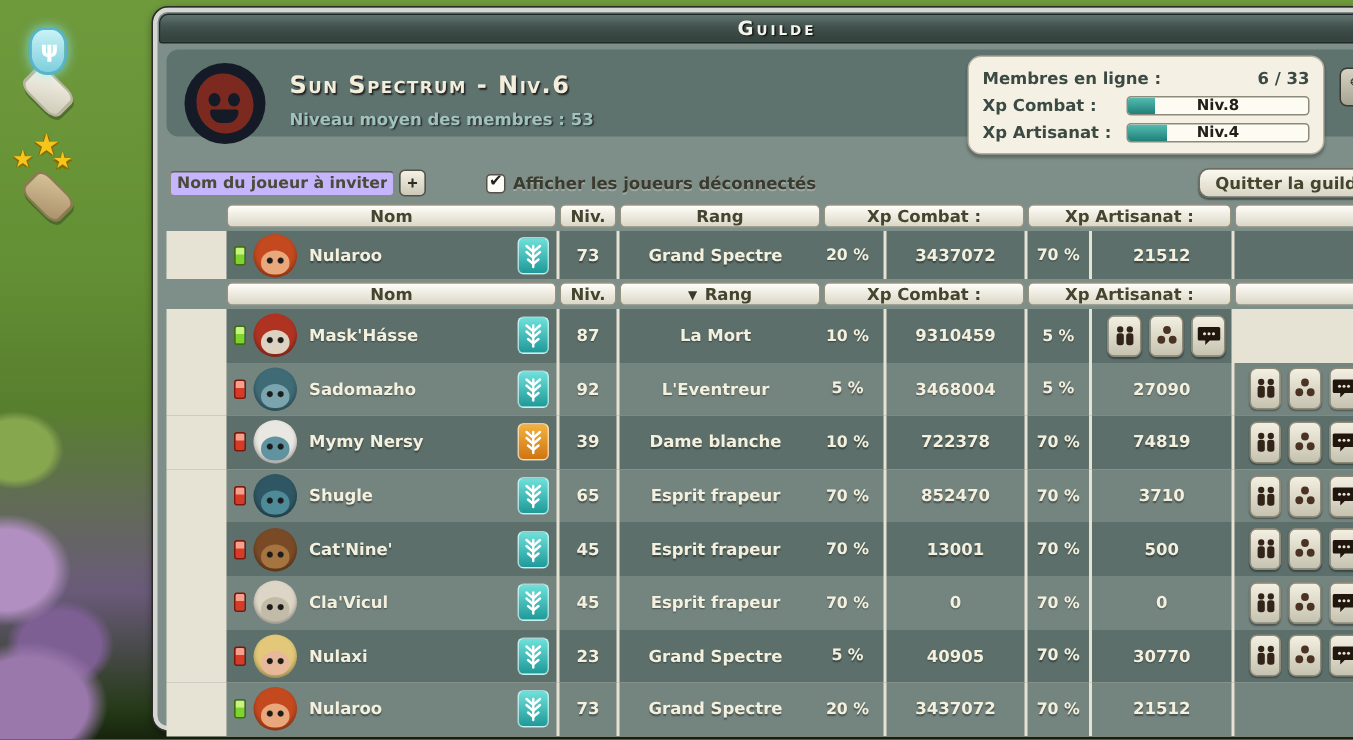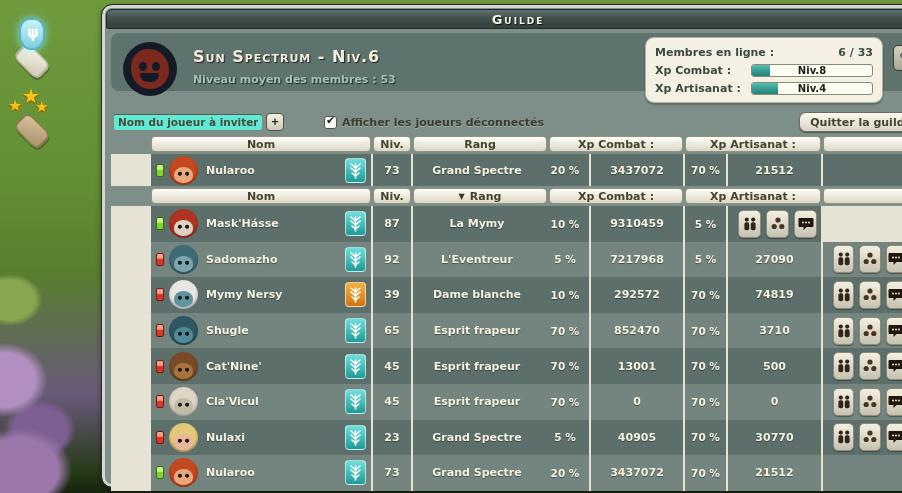--- a/index.html
+++ b/index.html
@@ -65,21 +65,21 @@
   .bar .fill { position:absolute; left:0; top:0; bottom:0; background:linear-gradient(180deg,#55bcb2,#1f8177); }
   .bar .bar-label { position:absolute; inset:0; display:flex; align-items:center; justify-content:center;
     font-size:10px; font-weight:bold; color:#21211a; }
   .edit-btn { position:absolute; right:8px; top:12px; width:24px; height:26px; border-radius:5px;
     background:linear-gradient(180deg,#d7d3c3,#a8a494); border:1px solid #3a3a34; color:#1c1c18;
     font-size:14px; display:flex; align-items:center; justify-content:center; cursor:pointer; }
 
   
   .toolbar { position:absolute; left:8px; right:8px; top:102px; height:24px; display:flex; align-items:center; }
   .invite-input { width:150px; height:17px; border:1px solid #8d8a7c; border-top-color:#5e5b50; border-radius:3px;
-    font-family:"DejaVu Sans", sans-serif; font-size:10.5px; font-weight:bold; color:#4b4b3a; padding:0 4px; background:#5eead4; }
+    font-family:"DejaVu Sans", sans-serif; font-size:10.5px; font-weight:bold; color:#4b4b3a; padding:0 4px; background:#c4b5fd; }
   .add-btn { width:18px; height:18px; margin-left:3px; border-radius:4px; border:1px solid #55524a;
     background:linear-gradient(180deg,#f4f1e3,#cdc9b8); color:#2d2d24; font-weight:bold; font-size:12px;
     display:flex; align-items:center; justify-content:center; cursor:pointer; }
   .chk-wrap { display:flex; align-items:center; margin-left:40px; cursor:pointer; }
   .chk { position:relative; width:13px; height:13px; background:#fffef6; border:1px solid #55524a; border-radius:3px; }
   .chk .mark { position:absolute; left:1px; top:-3px; font-size:11px; color:#22221c; font-weight:bold; }
   .chk-label { margin-left:5px; font-size:11px; font-weight:bold; color:#3b3b2e; text-shadow:0 1px 0 rgba(255,255,255,.25); }
   .quit-btn { margin-left:auto; height:20px; padding:0 10px; border-radius:7px; border:1px solid #6e6b60;
     background:linear-gradient(180deg,#fcfaf0,#d8d4c4); color:#45452f; font-family:"DejaVu Sans", sans-serif;
     font-size:11px; font-weight:bold; box-shadow:0 1px 1px rgba(0,0,0,.4); cursor:pointer; }
@@ -281,21 +281,21 @@
           <line x1="7.5" y1="3" x2="7.5" y2="17"></line>
                   <path d="M3 7 L7.5 11 L12 7"></path>
                   <path d="M3 3 L7.5 7 L12 3"></path>
                   <path d="M4 12 L7.5 15 L11 12"></path>
         </g>
               </svg>
       </span>
     </div>
     <div class="cell">87</div>
     <div class="cell rank-cell">
-      <span class="rank-name">La Mymy</span>
+      <span class="rank-name">La Mort</span>
       <span class="pct">10 %</span>
     </div>
     <div class="cell">9310459</div>
     <div class="cell pct-cell">5 %</div>
     <div class="cell actions-cell">
       <button class="abtn">
         <svg viewBox="0 0 16 16" fill="#33241a">
                 <circle cx="4.8" cy="3.6" r="2.1"></circle>
                 <rect x="2.4" y="6.2" width="4.8" height="8" rx="1.8"></rect>
                 <circle cx="11.2" cy="3.6" r="2.1"></circle>
@@ -335,21 +335,21 @@
                   <path d="M4 12 L7.5 15 L11 12"></path>
         </g>
               </svg>
       </span>
     </div>
     <div class="cell">92</div>
     <div class="cell rank-cell">
       <span class="rank-name">L'Eventreur</span>
       <span class="pct">5 %</span>
     </div>
-    <div class="cell">7217968</div>
+    <div class="cell">3468004</div>
     <div class="cell pct-cell">5 %</div>
     <div class="cell">27090</div>
     <div class="cell actions-cell">
       <button class="abtn">
         <svg viewBox="0 0 16 16" fill="#33241a">
                 <circle cx="4.8" cy="3.6" r="2.1"></circle>
                 <rect x="2.4" y="6.2" width="4.8" height="8" rx="1.8"></rect>
                 <circle cx="11.2" cy="3.6" r="2.1"></circle>
                 <rect x="8.8" y="6.2" width="4.8" height="8" rx="1.8"></rect>
               </svg>
@@ -387,21 +387,21 @@
                   <path d="M4 12 L7.5 15 L11 12"></path>
         </g>
               </svg>
       </span>
     </div>
     <div class="cell">39</div>
     <div class="cell rank-cell">
       <span class="rank-name">Dame blanche</span>
       <span class="pct">10 %</span>
     </div>
-    <div class="cell">292572</div>
+    <div class="cell">722378</div>
     <div class="cell pct-cell">70 %</div>
     <div class="cell">74819</div>
     <div class="cell actions-cell">
       <button class="abtn">
         <svg viewBox="0 0 16 16" fill="#33241a">
                 <circle cx="4.8" cy="3.6" r="2.1"></circle>
                 <rect x="2.4" y="6.2" width="4.8" height="8" rx="1.8"></rect>
                 <circle cx="11.2" cy="3.6" r="2.1"></circle>
                 <rect x="8.8" y="6.2" width="4.8" height="8" rx="1.8"></rect>
               </svg>

